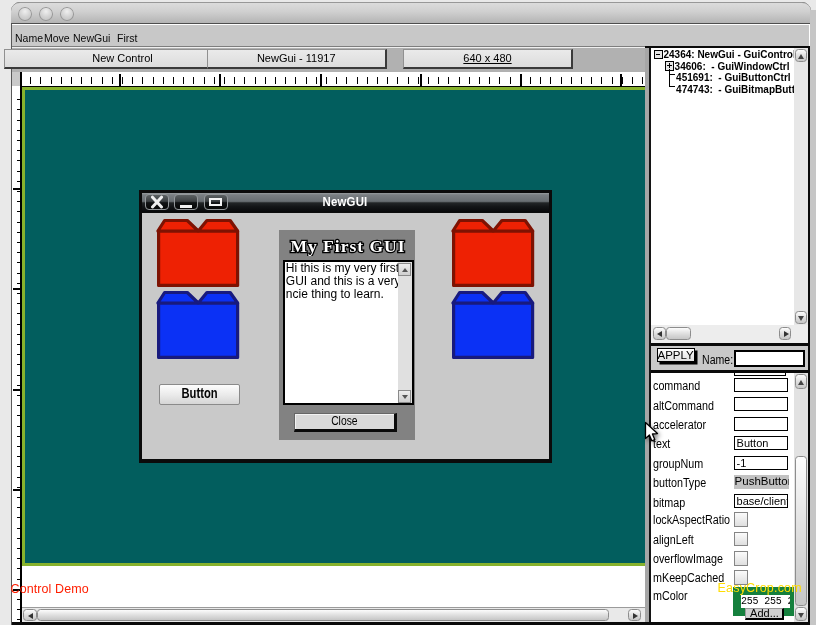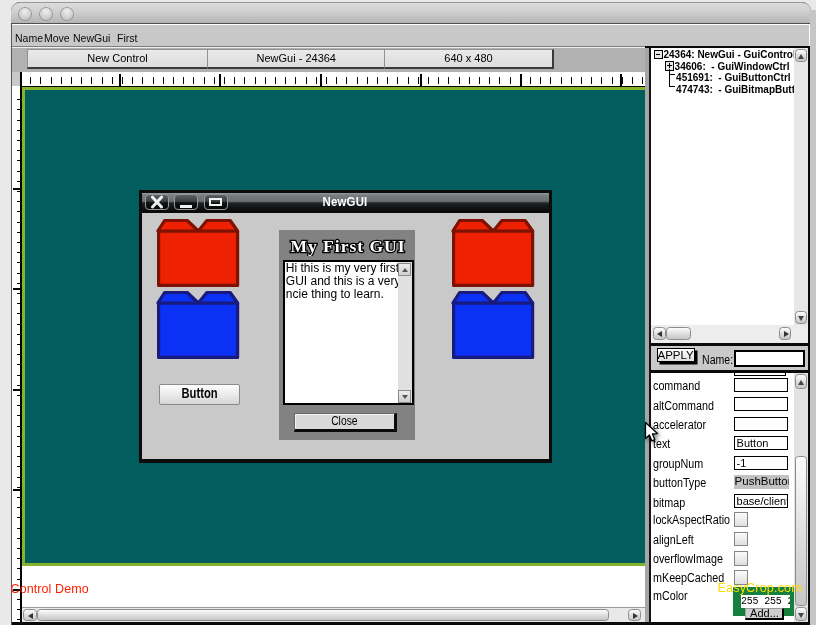--- a/index.html
+++ b/index.html
@@ -98,23 +98,23 @@
 <div class="a" id="tbar"></div>
 <div class="a circ" style="left:18px;"></div>
 <div class="a circ" style="left:39px;"></div>
 <div class="a circ" style="left:60px;"></div>
 <div class="a" id="menubar"></div>
 <div class="a mi" style="left:15px;">Name</div>
 <div class="a mi" style="left:44px;">Move</div>
 <div class="a mi" style="left:73px;">NewGui</div>
 <div class="a mi" style="left:117px;">First</div>
 <div class="a" id="toolbar"></div>
-<div class="a tbtn" style="left:27px;width:179px;">New Control</div>
-<div class="a tbtn" style="left:206.5px;width:177.5px;">NewGui - 24364</div>
-<div class="a tbtn" style="left:384px;width:167px;">640 x 480</div>
+<div class="a tbtn" style="left:4px;width:179px;padding-left:28px;">New Control</div>
+<div class="a tbtn" style="left:206.5px;width:177.5px;">NewGui - 11917</div>
+<div class="a tbtn" style="left:403px;width:167px;text-decoration:underline;">640 x 480</div>
 <div class="a" id="corner"></div>
 <div class="a" id="rulertop"></div>
 <div class="a" id="tickh1"></div>
 <div class="a" id="tickh2"></div>
 <div class="a" id="rtline"></div>
 <div class="a" id="rulerleft"></div>
 <div class="a" id="tickv1"></div>
 <div class="a" id="tickv2"></div>
 <div class="a" id="rlline"></div>
 <div class="a" id="green"></div>

